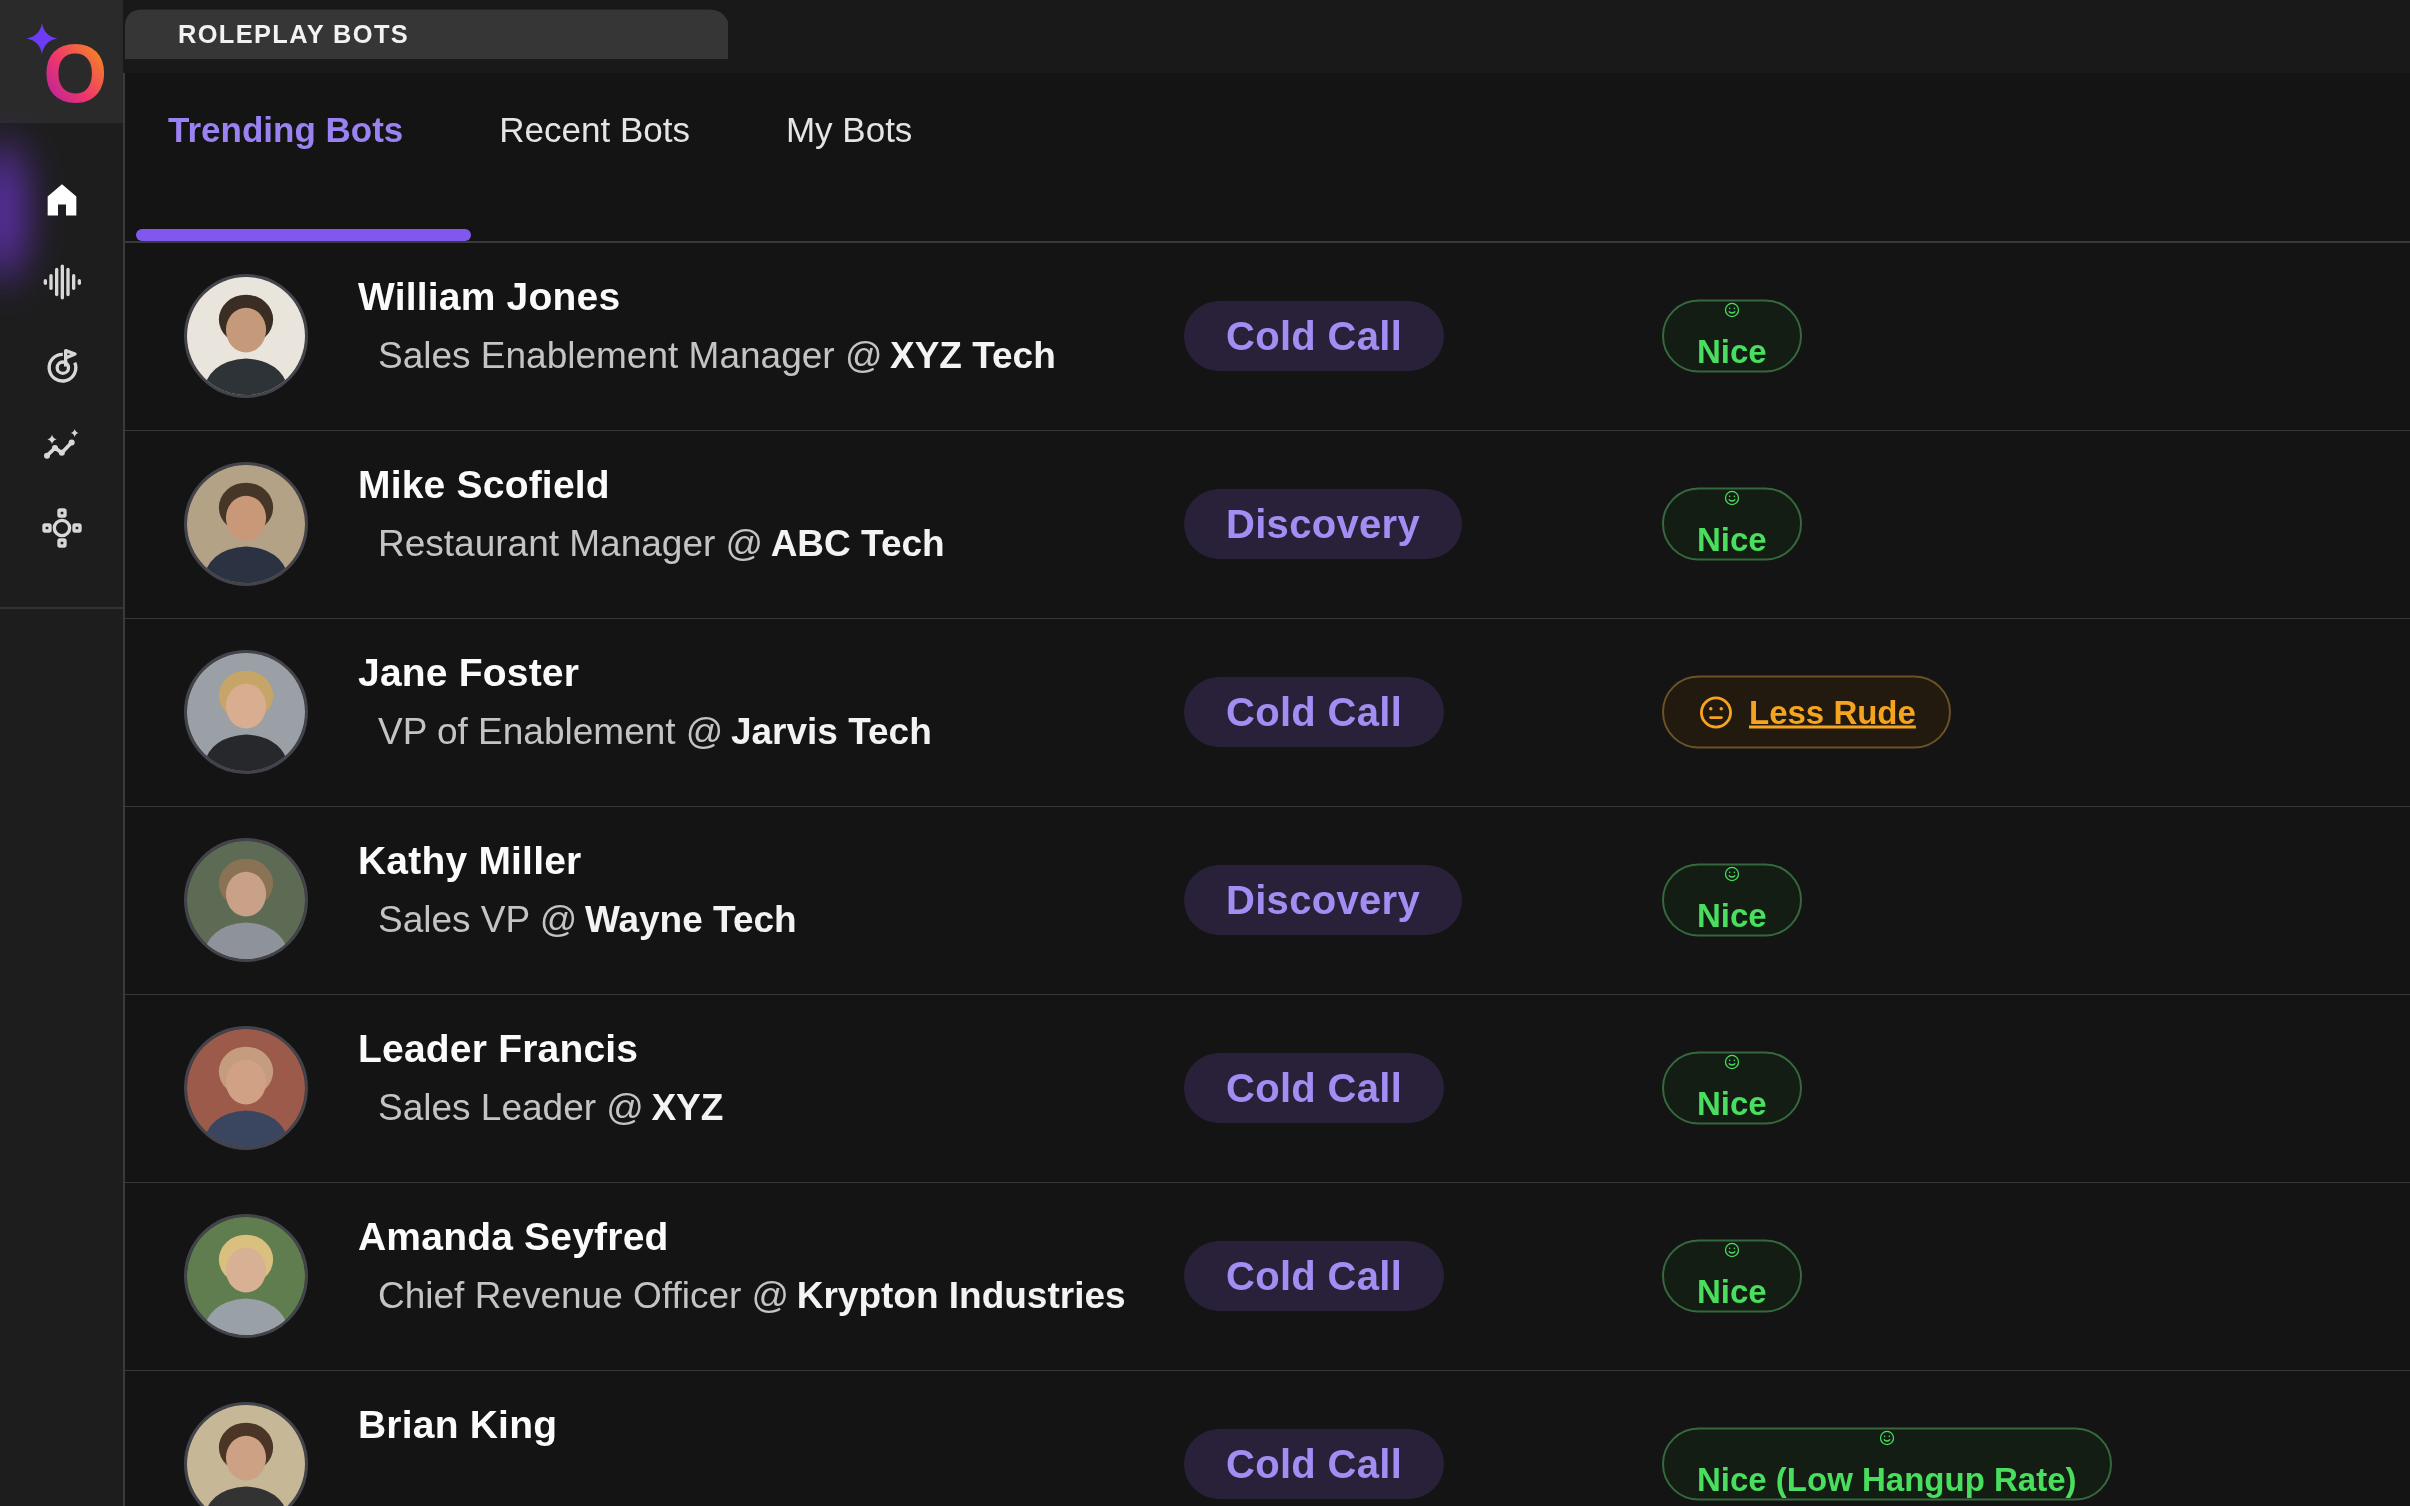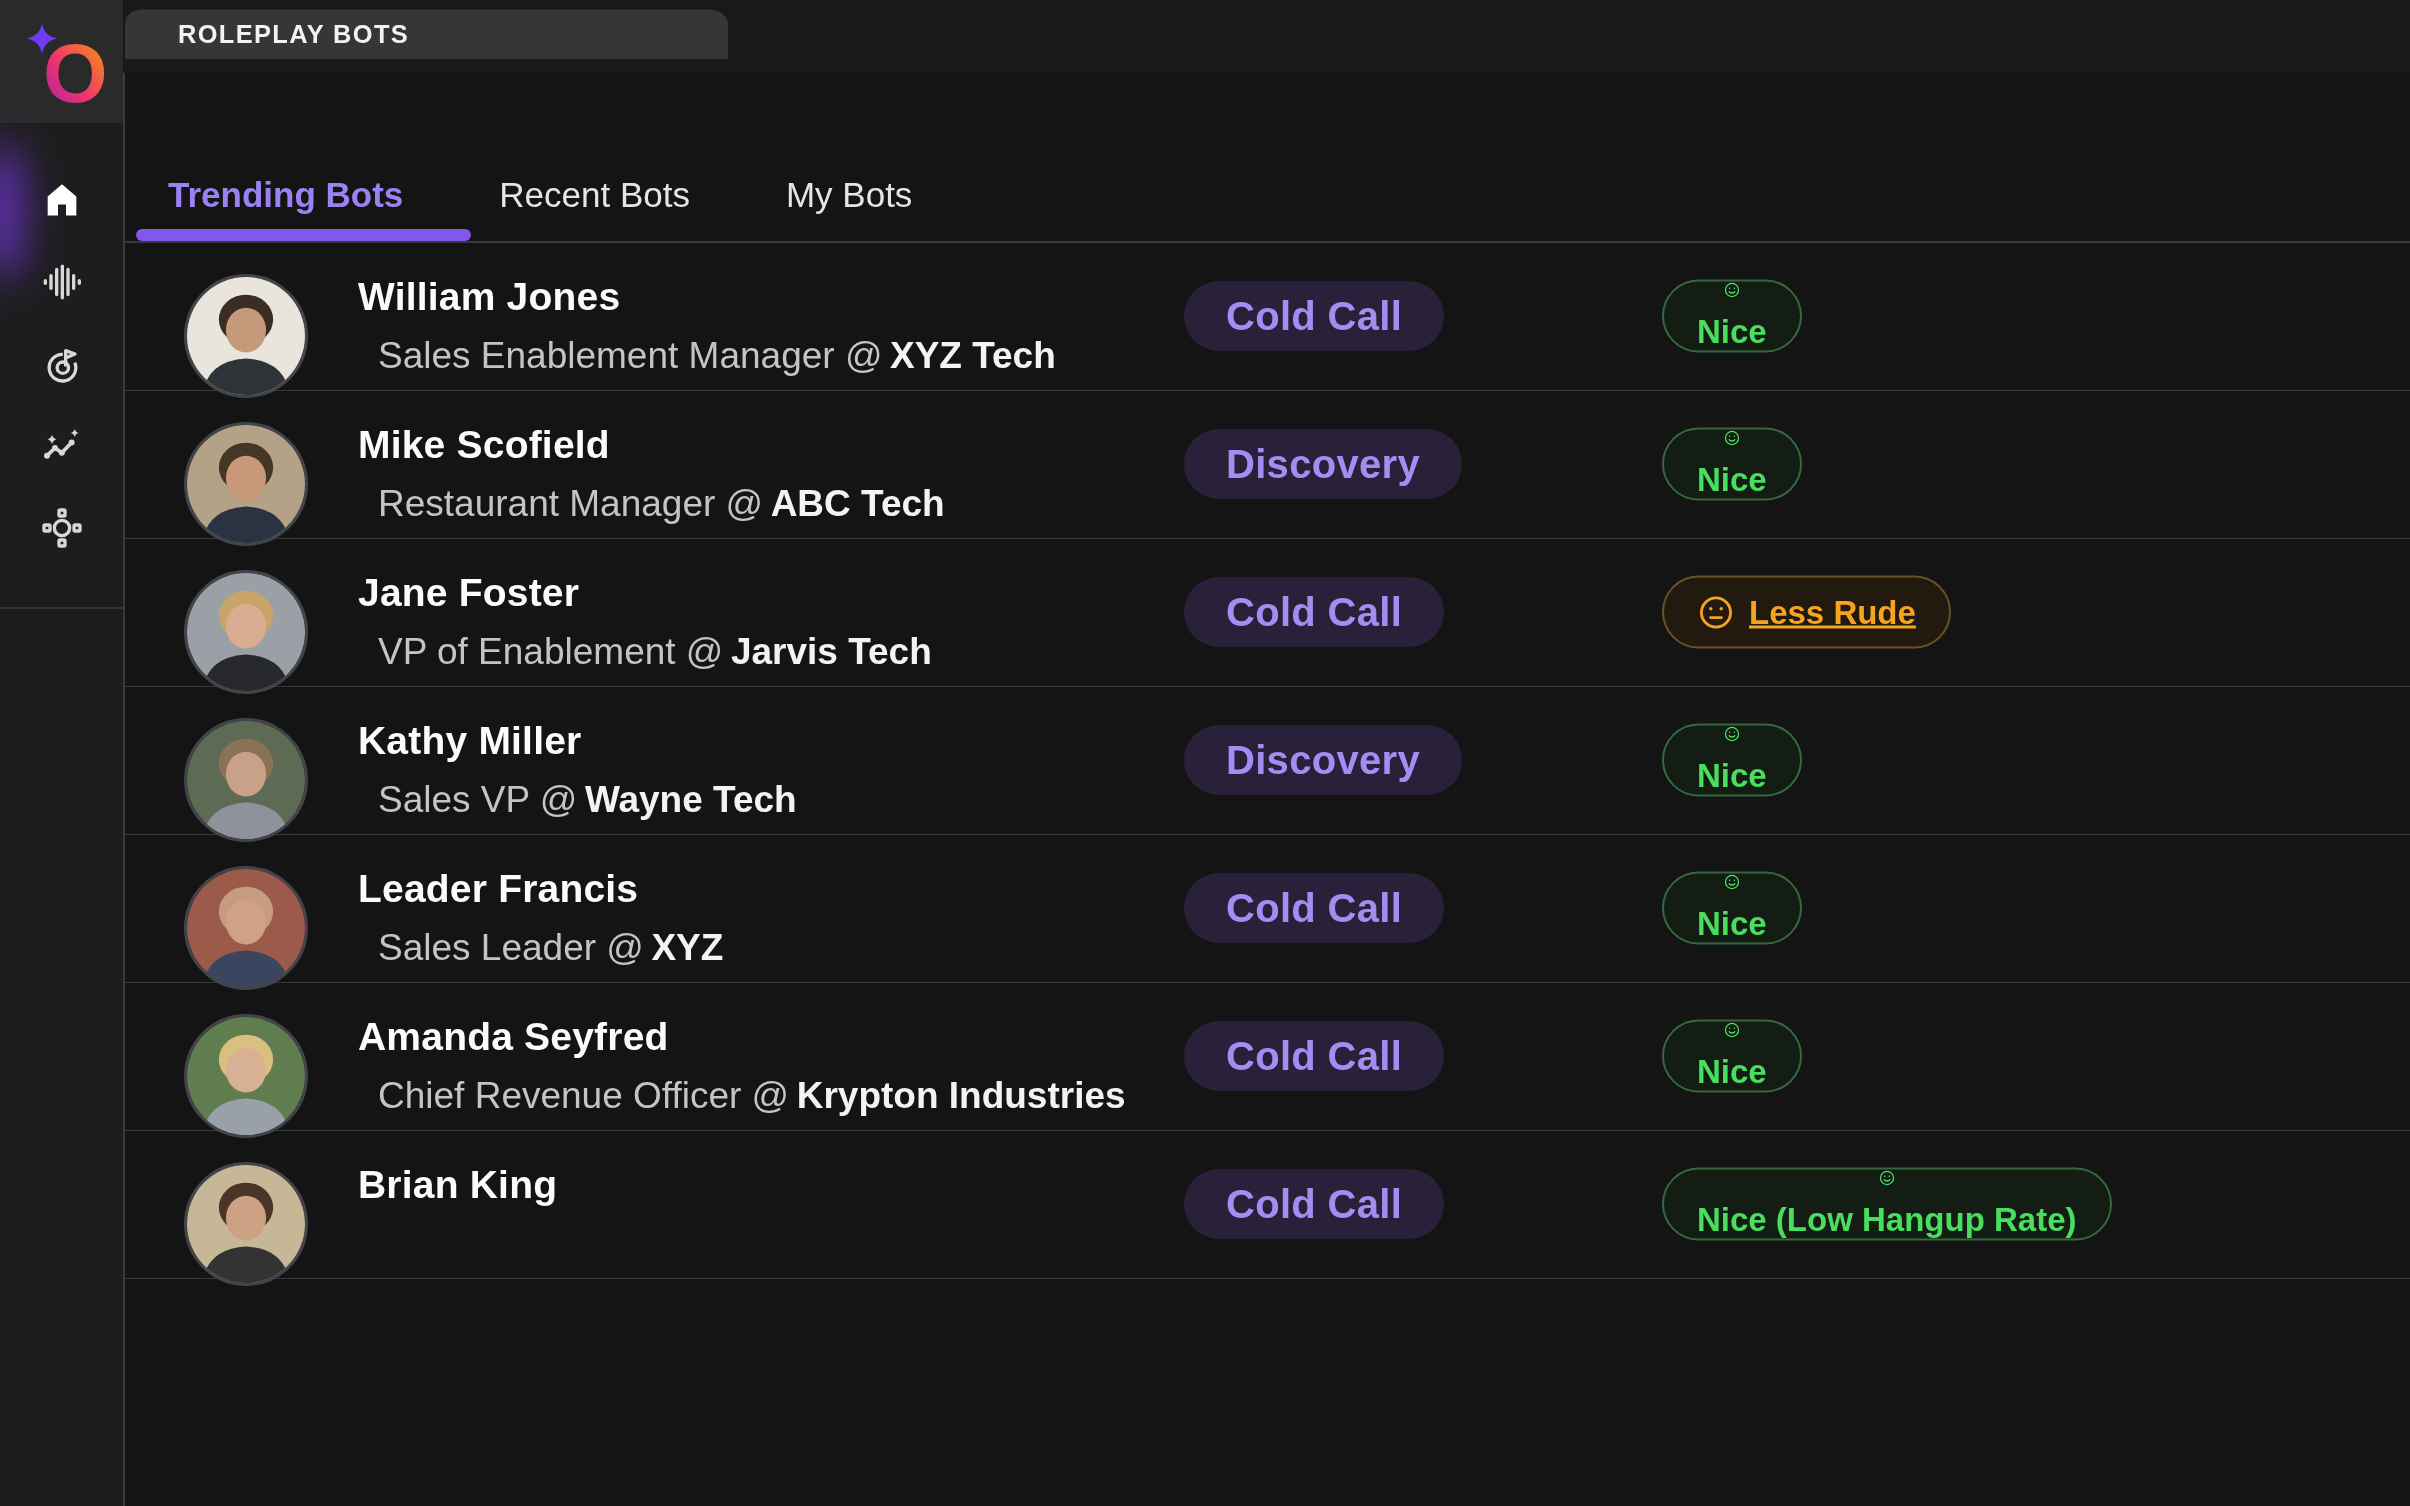--- a/index.html
+++ b/index.html
@@ -25,30 +25,30 @@
   
   .content { position:absolute; left:123px; top:0; right:0; height:1507px; }
   .content-body { position:absolute; left:0; top:73px; right:0; bottom:0; background:#141414;
                   border-left:2.8px solid #3a3a3a; }
 
   .header-tab { position:absolute; left:1.9px; top:9.4px; width:603px; height:50px; background:#363636;
                 clip-path:path("M 0 67 L 0 18 Q 0 0 18 0 L 584 0 Q 598 0 603 12 L 623 55 Q 628 67 640 67 Z");
                 display:flex; align-items:center; padding-left:53px; }
   .header-tab span { font-size:25.4px; font-weight:700; letter-spacing:1.4px; color:#f2f2f2; }
 
-  .tabs { position:relative; height:168px; display:flex; align-items:flex-end; padding:0 0 26px 43px; gap:96px; }
+  .tabs { position:relative; height:168px; display:flex; align-items:center; padding:0 0 56px 43px; gap:96px; }
   .tab { background:none; border:none; cursor:pointer; font-family:"Liberation Sans",sans-serif;
          font-size:35px; font-weight:400; color:#e5e5e5; line-height:41px; }
   .tab.active { color:#9b82f2; font-weight:700; }
   .tab-indicator { position:absolute; bottom:0; left:11.3px; width:335px; height:12.2px; border-radius:6.6px;
                    background:#8257f0; }
   .hdivider { height:1.9px; background:#3a3a3a; }
 
   
-  .row { position:relative; height:148px; border-bottom:1.9px solid #383838; cursor:pointer; }
+  .row { position:relative; height:188px; border-bottom:1.9px solid #383838; cursor:pointer; }
   .avatar { position:absolute; left:59px; top:31px; width:124px; height:124px; border-radius:50%;
             border:3.8px solid #43434b; overflow:hidden; background:#222; }
   .avatar svg { width:100%; height:100%; display:block; }
   .bot-name { position:absolute; left:233px; top:32px; font-size:39px; font-weight:700; color:#fbfbfb;
               letter-spacing:0.2px; }
   .bot-sub { position:absolute; left:233px; top:92px; font-size:37px; color:#c4c4c4;margin-left:20px; }
   .bot-sub .company { font-weight:700; color:#f3f3f3; margin-left:7.5px; }
 
   .chip { position:absolute; top:50%; transform:translateY(-50%); display:flex; align-items:center;
           border-radius:41px; font-weight:700; }

